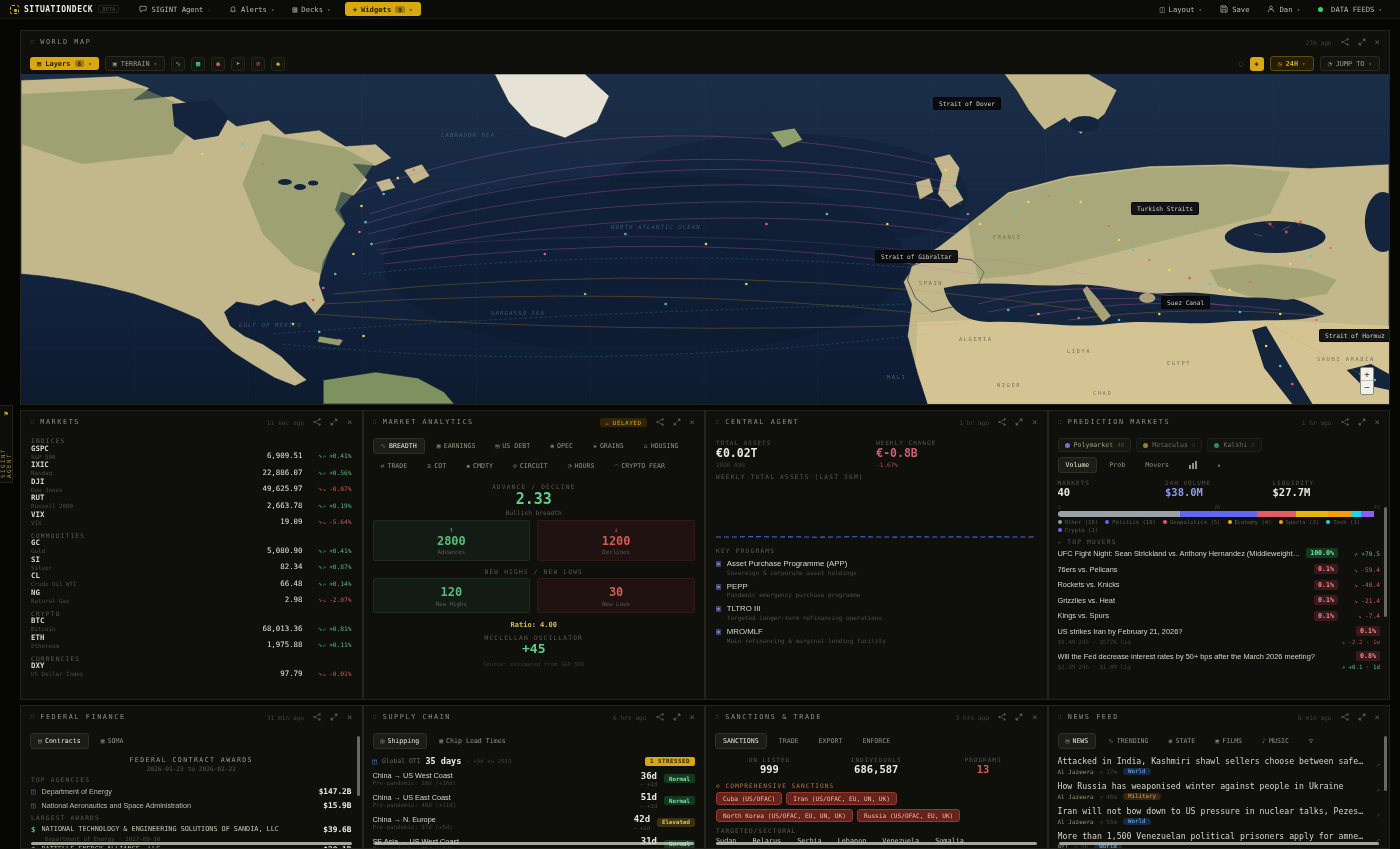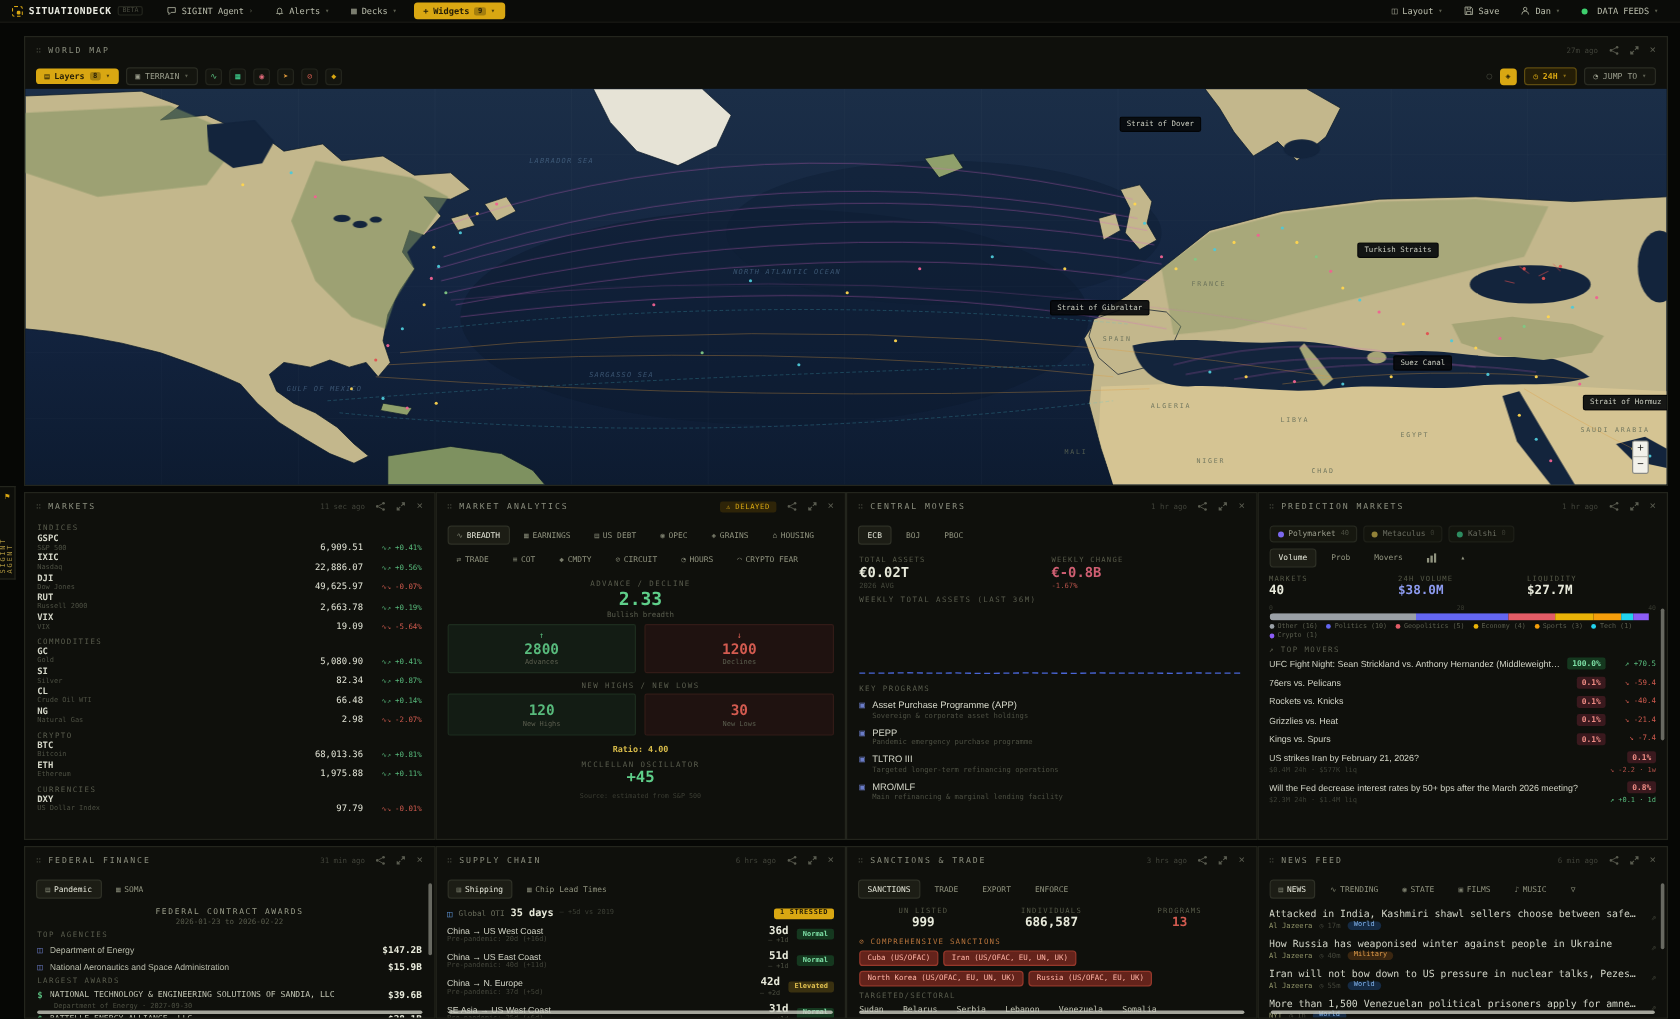--- a/index.html
+++ b/index.html
@@ -790,52 +790,41 @@
     </div>
     <div class="center ratio">Ratio: 4.00</div>
     <div class="center sec-label" style="padding-top:3px">MCCLELLAN OSCILLATOR</div>
     <div class="center mc-val">+45</div>
     <div class="center src-note">Source: estimated from S&amp;P 500</div>
   </div>
 
   <div class="panel">
     <div class="panel-head">
         <span class="grip"></span>
-      <span class="panel-title">CENTRAL MOVERS</span>
+      <span class="panel-title">CENTRAL AGENT</span>
       <div class="head-right">
           <span class="meta">1 hr ago</span>
           <span class="head-icons">
             <span class="hicon">
               <svg width="8" height="8" viewBox="0 0 8 8">
                 <circle cx="6.6" cy="1.4" r="1.1"></circle>
                 <circle cx="1.4" cy="4" r="1.1"></circle>
                 <circle cx="6.6" cy="6.6" r="1.1"></circle>
                 <path d="M2.4 3.5L5.7 1.9M2.4 4.5L5.7 6.1" stroke="currentColor" stroke-width=".7" fill="none"></path>
               </svg>
             </span>
             <span class="hicon">
               <svg width="8" height="8" viewBox="0 0 8 8" fill="none" stroke="currentColor" stroke-width=".9">
                 <path d="M4.8 1H7v2.2M3.2 7H1V4.8M7 1L4.4 3.6M1 7l2.6-2.6"></path>
               </svg>
             </span>
             <span class="hicon close">×</span>
           </span>
         </div>
     </div>
-    <div class="tabs">
-        <div class="tab active">
-          <span>ECB</span>
-        </div>
-        <div class="tab">
-          <span>BOJ</span>
-        </div>
-        <div class="tab">
-          <span>PBOC</span>
-        </div>
-      </div>
     <div class="cb-stats">
       <div>
         <div class="stat-label">TOTAL ASSETS</div>
         <div class="stat-val">€0.02T</div>
         <div class="stat-sub">2026 AVG</div>
       </div>
       <div>
         <div class="stat-label">WEEKLY CHANGE</div>
         <div class="stat-val pink">€-0.8B</div>
         <div class="stat-sub red">-1.67%</div>
@@ -1084,21 +1073,21 @@
                 <path d="M4.8 1H7v2.2M3.2 7H1V4.8M7 1L4.4 3.6M1 7l2.6-2.6"></path>
               </svg>
             </span>
             <span class="hicon close">×</span>
           </span>
         </div>
     </div>
     <div class="tabs">
         <div class="tab active">
           <span class="ticon">▤</span>
-          <span>Pandemic</span>
+          <span>Contracts</span>
         </div>
         <div class="tab">
           <span class="ticon">▦</span>
           <span>SOMA</span>
         </div>
       </div>
     <div class="center fed-heading">FEDERAL CONTRACT AWARDS</div>
     <div class="center fed-range">2026-01-23 to 2026-02-22</div>
     <div class="sec-label" style="padding:1px 10px">TOP AGENCIES</div>
     <div>

